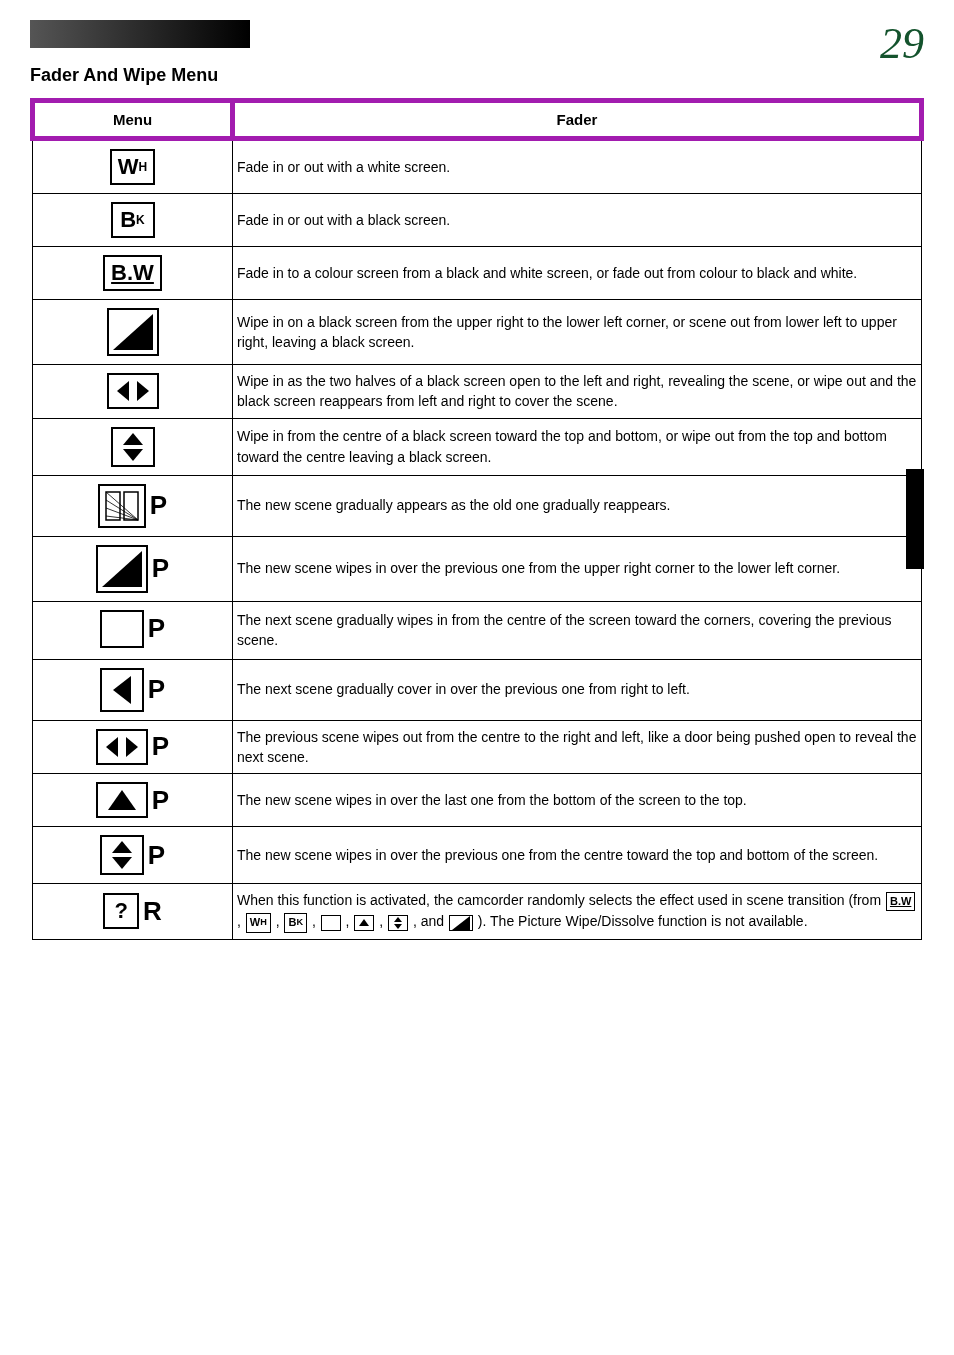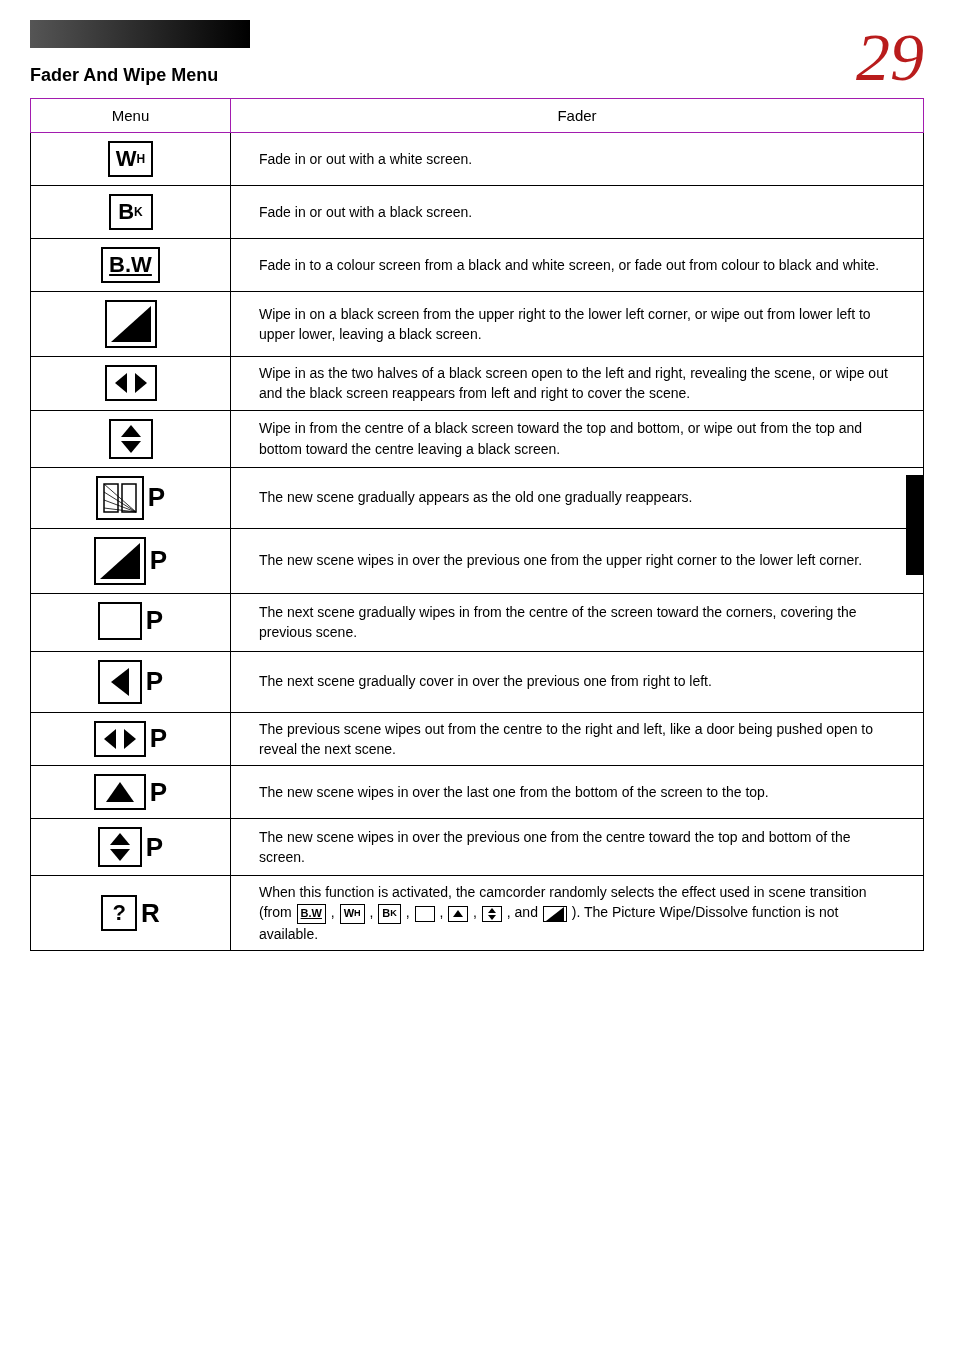--- a/index.html
+++ b/index.html
@@ -9,23 +9,23 @@
       width: 954px;
       min-height: 1355px;
       position: relative;
       padding: 20px 30px 30px 30px;
     }
 
     .page-number {
       position: absolute;
       top: 18px;
       right: 30px;
-      font-size: 68px;
+      font-size: 44px;
       font-style: italic;
-      color: #b91c1c;
+      color: #14532d;
       font-family: 'Times New Roman', Times, serif;
     }
 
     .header-bar {
       width: 220px;
       height: 28px;
       background: linear-gradient(to right, #555, #000);
       margin-bottom: 6px;
     }
 
@@ -46,30 +46,30 @@
       background: #000;
     }
 
     table {
       width: 100%;
       border-collapse: collapse;
       font-size: 14px;
     }
 
     th {
-      border: 1px solid #a21caf;
+      border: 5px solid #a21caf;
       padding: 8px 20px;
       text-align: center;
-      font-weight: normal;
+      font-weight: bold;
       font-size: 15px;
     }
 
     td {
       border: 1px solid #000;
-      padding: 6px 28px;
+      padding: 6px 4px;
       vertical-align: middle;
     }
 
     td.icon-cell {
       width: 200px;
       text-align: center;
       padding: 8px 10px;
     }
 
     td.effect-cell {
@@ -260,21 +260,21 @@
       </tr>
 
       <tr>
         <td class="icon-cell">
           <span class="icon-box" style="padding:4px;">
             <svg class="corner-svg" viewBox="0 0 40 36">
               <polygon points="0,36 40,0 40,36" fill="#000"></polygon>
             </svg>
           </span>
         </td>
-        <td class="effect-cell">Wipe in on a black screen from the upper right to the lower left corner, or wipe out from lower left to upper lower, leaving a black screen.</td>
+        <td class="effect-cell">Wipe in on a black screen from the upper right to the lower left corner, or scene out from lower left to upper right, leaving a black screen.</td>
       </tr>
 
 
 
       <tr>
         <td class="icon-cell">
           <span class="icon-box" style="padding:4px 8px;">
             <span class="arrow-both">
               <span class="arrow-left-s"></span>
               <span style="width:4px;display:inline-block;"></span>

